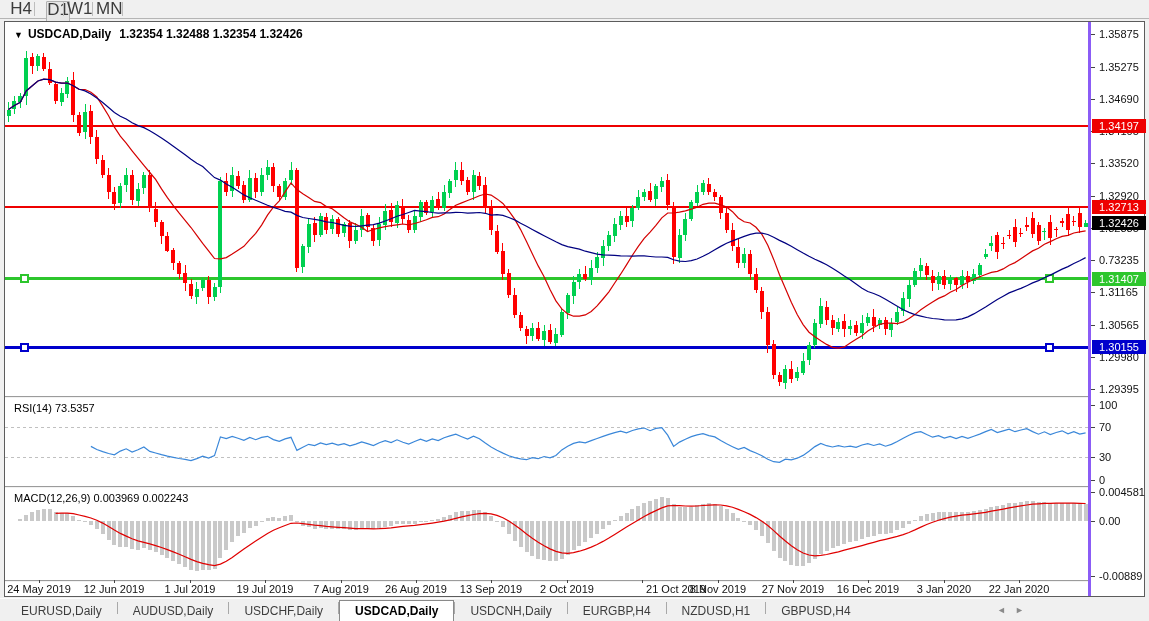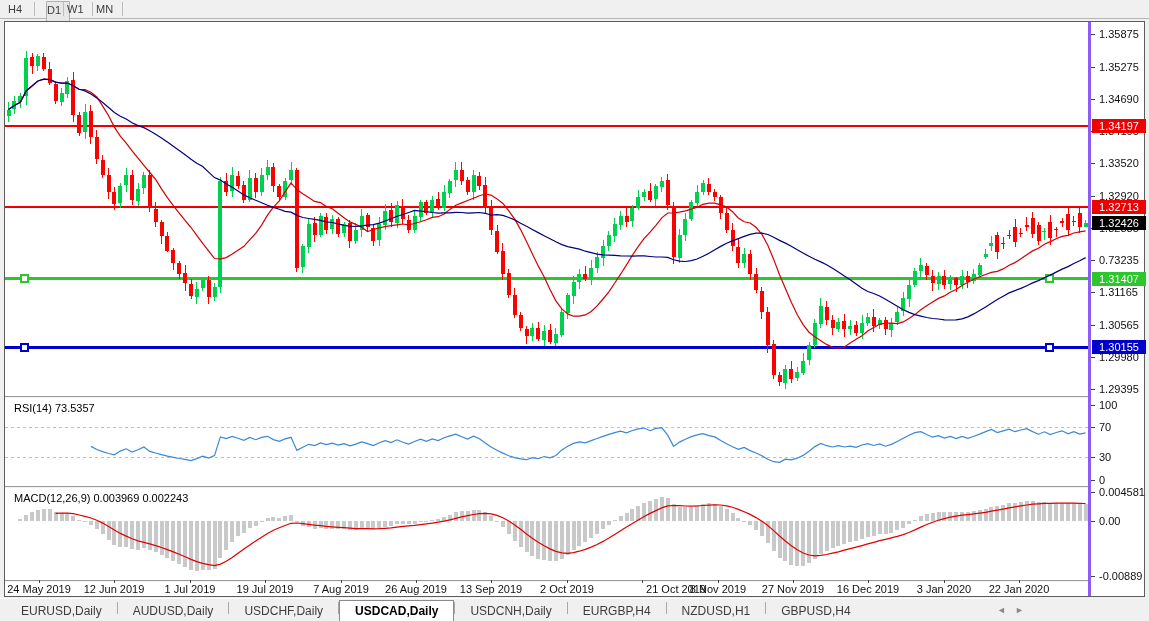--- a/index.html
+++ b/index.html
@@ -1,20 +1,20 @@
 <!DOCTYPE html>
 <html><head>
 <meta charset="utf-8">
 <style>
   html,body{margin:0;padding:0;background:#f0f0f0;width:1149px;height:621px;overflow:hidden;
     font-family:"Liberation Sans","DejaVu Sans",sans-serif;-webkit-font-smoothing:none;}
   *{box-sizing:border-box;}
   
   #toolbar{position:absolute;left:0;top:0;width:1149px;height:19px;background:#f0f0f0;border-bottom:1px solid #b5b5b5;}
-  .tfbtn{position:absolute;top:1px;height:28px;line-height:16px;font-size:11px;color:#3c3c3c;cursor:default;}
+  .tfbtn{position:absolute;top:1px;height:28px;line-height:16px;text-align:center;font-size:17px;color:#3c3c3c;cursor:default;}
   .tfbtn.active{background:#e7e7e7;border:1px solid #b0b0b0;border-radius:1px;}
   .tbsep{position:absolute;top:2px;width:1px;height:14px;background:#bdbdbd;}
   
   #chartwin{position:absolute;left:4px;top:21px;width:1141px;height:576px;background:#fff;border:1px solid #5c5c5c;}
   .pane{position:absolute;left:0;background:#fff;overflow:hidden;}
   #pane-main{top:0;height:374px;width:1083px;}
   #pane-rsi{top:376px;height:88px;width:1083px;}
   #pane-macd{top:466px;height:92px;width:1083px;}
   .hsep{position:absolute;left:0;width:1139px;height:2px;background:#9b9b9b;border-bottom:1px solid #f2f2f2;}
   #sep1{top:374px;}#sep2{top:464px;}#sep3{top:558px;}
@@ -50,20 +50,23 @@
     <div class="tfbtn" style="left: 67px; width: 24px;">W1</div>
     <div class="tfbtn" style="left: 96px; width: 24px;">MN</div>
     <div class="tbsep" style="left: 34px;"></div>
     <div class="tbsep" style="left: 63px;"></div>
     <div class="tbsep" style="left: 92px;"></div>
     <div class="tbsep" style="left: 122px;"></div>
   </div>
 
 <div id="chartwin">
   <div class="pane" id="pane-main">
+    <div id="maintitle">
+      <span class="arr">▼</span><span>USDCAD,Daily</span><span class="ohlc">1.32354 1.32488 1.32354 1.32426</span>
+    </div>
     <svg id="svg-main" width="1083" height="374">
         <rect x="0" y="103.1" width="1083" height="2" fill="#ee0000" shape-rendering="crispEdges"></rect>
         <rect x="0" y="184.2" width="1083" height="2" fill="#ee0000" shape-rendering="crispEdges"></rect>
         <rect x="0" y="255.1" width="1083" height="3" fill="#2dc62d" shape-rendering="crispEdges"></rect>
         <rect x="16" y="253.1" width="7" height="7" fill="#fff" stroke="#2dc62d" stroke-width="2" shape-rendering="crispEdges"></rect>
         <rect x="1041" y="253.1" width="7" height="7" fill="#fff" stroke="#2dc62d" stroke-width="2" shape-rendering="crispEdges"></rect>
         <rect x="0" y="323.6" width="1083" height="3" fill="#0000cc" shape-rendering="crispEdges"></rect>
         <rect x="16" y="321.6" width="7" height="7" fill="#fff" stroke="#0000cc" stroke-width="2" shape-rendering="crispEdges"></rect>
         <rect x="1041" y="321.6" width="7" height="7" fill="#fff" stroke="#0000cc" stroke-width="2" shape-rendering="crispEdges"></rect>
         <line x1="3.5" y1="79.8" x2="3.5" y2="99.8" stroke="#00d050" stroke-width="1" shape-rendering="crispEdges"></line>

